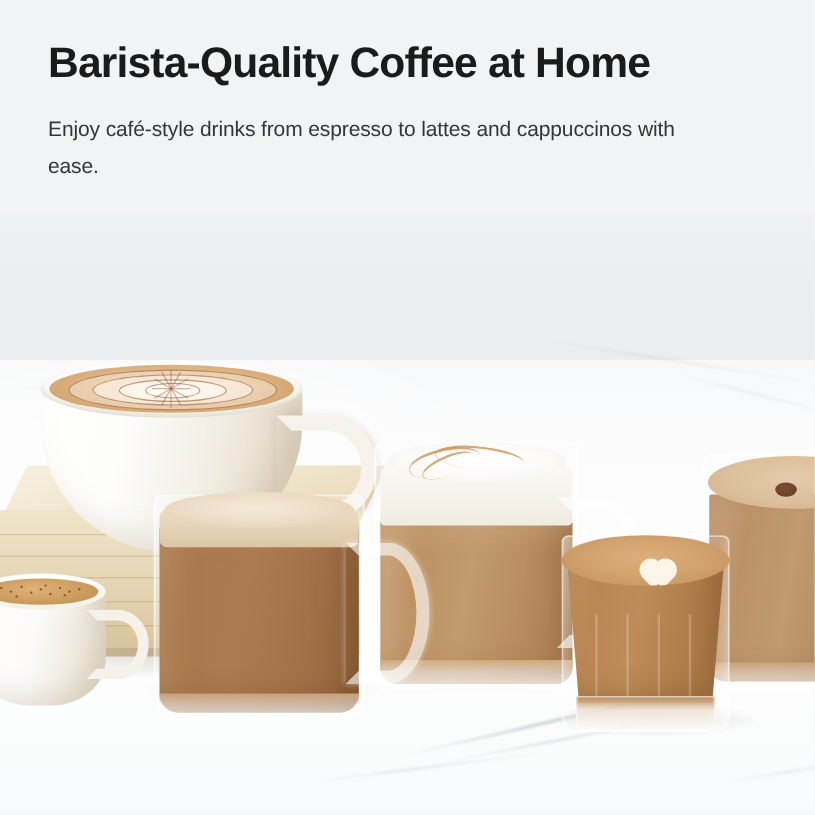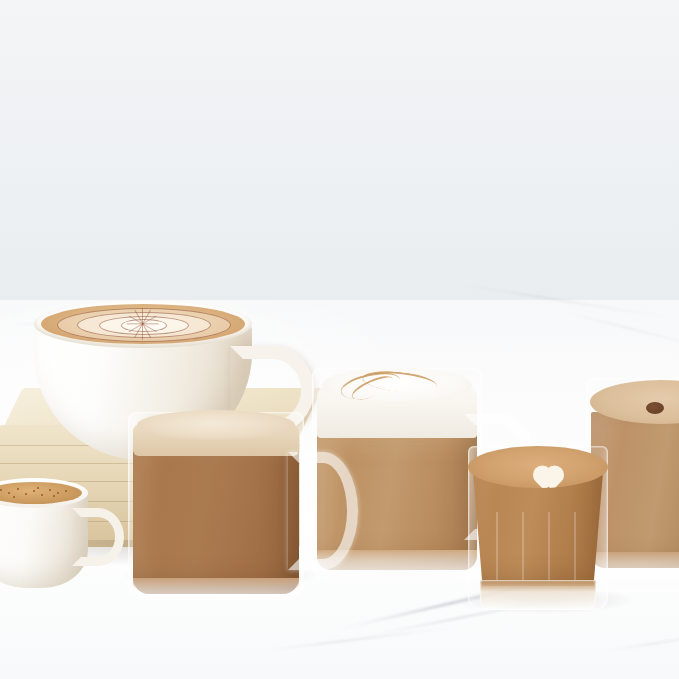--- a/index.html
+++ b/index.html
@@ -545,14 +545,18 @@
         <div class="sugar" style="left:71px; top:10px;"></div>
         <div class="sugar" style="left:79px; top:8px;"></div>
         <div class="sugar" style="left:27px; top:14px;"></div>
         <div class="sugar" style="left:51px; top:5px;"></div>
         <div class="sugar" style="left:67px; top:13px;"></div>
       </div>
     </div>
 
   </div>
 
+  <div class="header">
+    <div class="headline">Barista-Quality Coffee at Home</div>
+    <div class="subcopy">Enjoy café-style drinks from espresso to lattes and cappuccinos with ease.</div>
+  </div>
 
 </div>
 
 </body></html>

